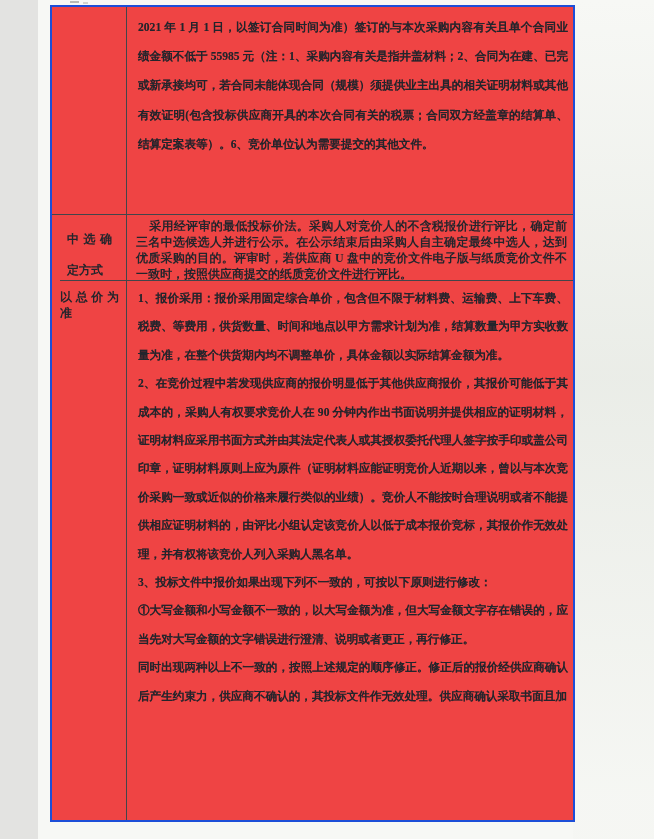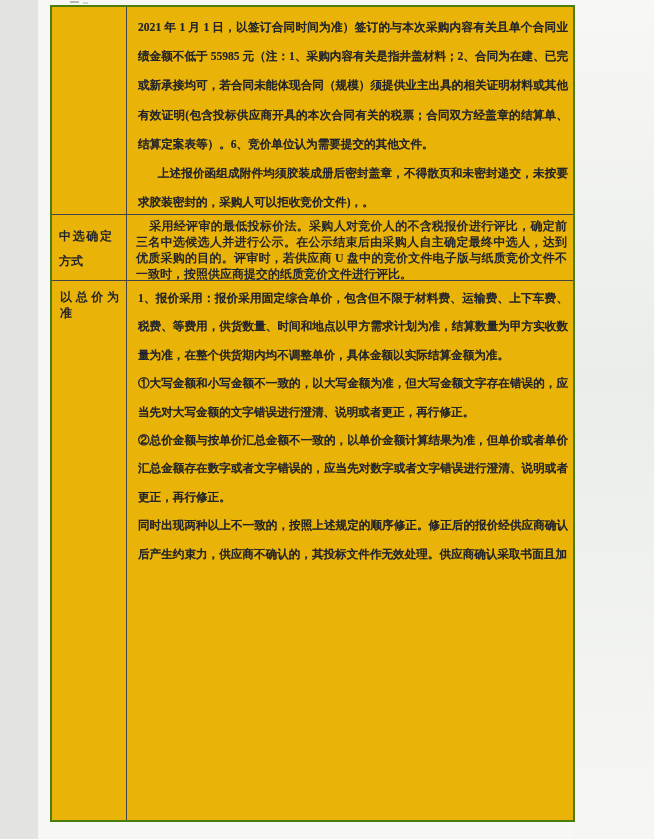--- a/index.html
+++ b/index.html
@@ -18,22 +18,22 @@
     position:absolute;left:573px;top:0;width:81px;height:839px;
     background:linear-gradient(180deg, rgba(236,238,233,0) 0%, rgba(230,233,227,.75) 45%, rgba(236,238,233,.15) 95%);
     pointer-events:none;
   }
   .artifact{
     position:absolute;background:#b9bab6;
   }
   .doc-table{
     position:absolute;left:50px;top:5px;width:525px;height:817px;
     box-sizing:border-box;
-    border:2px solid #4d7c0f;
-    background:#eab308;
+    border:2px solid #1d4ed8;
+    background:#ef4444;
     display:grid;
     grid-template-columns:75px 1fr;
     grid-template-rows:208px 66px 1fr;
     color:#23252c;
   }
   .cell{
     box-sizing:border-box;
     overflow:hidden;
   }
   .label-cell{
@@ -43,21 +43,21 @@
     text-align:justify;
     letter-spacing:0;
   }
   .content-cell{
     text-align:justify;
   }
   .rb{border-bottom:1.5px solid #43454a;}
   
   .r1c{padding:6px 5px 0 11px;font-size:11.6px;line-height:29.2px;font-weight:600;text-shadow:0 0 .5px rgba(20,22,30,.4);}
   
-  .r2l{padding:9px 14px 0 7px;line-height:25px;}
+  .r2l{padding:9px 14px 0 7px;line-height:31px;margin-left:8px;}
   .r2c{padding:3px 6px 0 9px;font-size:12px;line-height:16px;font-weight:700;}
   
   .r3l{padding:8px 7px 0 8px;line-height:16px;}
   .r3c{padding:4px 5px 16px 11px;font-size:11.6px;line-height:28.4px;font-weight:600;text-shadow:0 0 .5px rgba(20,22,30,.4);}
   p.para{margin:0;padding:0;}
   p.indent-2{text-indent:1.7em;}
   p.indent-1{text-indent:1.1em;}
 </style>
 </head>
 <body>
@@ -65,29 +65,29 @@
 <div class="paper"></div>
 <div class="right-shade"></div>
 <div class="artifact" style="left:70px;top:1px;width:9px;height:2px;"></div>
 <div class="artifact" style="left:83px;top:2px;width:5px;height:2px;opacity:.6;"></div>
 
 <div class="doc-table">
 
   <div class="cell label-cell rb"></div>
   <div class="cell content-cell rb r1c">
     <p class="para">2021 年 1 月 1 日，以签订合同时间为准）签订的与本次采购内容有关且单个合同业绩金额不低于 55985 元（注：1、采购内容有关是指井盖材料；2、合同为在建、已完或新承接均可，若合同未能体现合同（规模）须提供业主出具的相关证明材料或其他有效证明(包含投标供应商开具的本次合同有关的税票；合同双方经盖章的结算单、结算定案表等）。6、竞价单位认为需要提交的其他文件。</p>
-    <p class="para indent-2">上述报价函组成附件均须胶装成册后密封盖章，不得散页和未密封递交，未按要求胶装密封的，采购人可以拒收竞价文件)，。</p>
   </div>
 
   <div class="cell label-cell rb r2l">中选确定方式</div>
   <div class="cell content-cell rb r2c">
     <p class="para indent-1">采用经评审的最低投标价法。采购人对竞价人的不含税报价进行评比，确定前三名中选候选人并进行公示。在公示结束后由采购人自主确定最终中选人，达到优质采购的目的。评审时，若供应商 U 盘中的竞价文件电子版与纸质竞价文件不一致时，按照供应商提交的纸质竞价文件进行评比。</p>
   </div>
 
   <div class="cell label-cell r3l">以总价为准</div>
   <div class="cell content-cell r3c">
     <p class="para">1、报价采用：报价采用固定综合单价，包含但不限于材料费、运输费、上下车费、税费、等费用，供货数量、时间和地点以甲方需求计划为准，结算数量为甲方实收数量为准，在整个供货期内均不调整单价，具体金额以实际结算金额为准。</p>
+    <p class="para">2、在竞价过程中若发现供应商的报价明显低于其他供应商报价，其报价可能低于其成本的，采购人有权要求竞价人在 90 分钟内作出书面说明并提供相应的证明材料，证明材料应采用书面方式并由其法定代表人或其授权委托代理人签字按手印或盖公司印章，证明材料原则上应为原件（证明材料应能证明竞价人近期以来，曾以与本次竞价采购一致或近似的价格来履行类似的业绩）。竞价人不能按时合理说明或者不能提供相应证明材料的，由评比小组认定该竞价人以低于成本报价竞标，其报价作无效处理，并有权将该竞价人列入采购人黑名单。</p>
+    <p class="para">3、投标文件中报价如果出现下列不一致的，可按以下原则进行修改：</p>
     <p class="para">①大写金额和小写金额不一致的，以大写金额为准，但大写金额文字存在错误的，应当先对大写金额的文字错误进行澄清、说明或者更正，再行修正。</p>
-    <p class="para">②总价金额与按单价汇总金额不一致的，以单价金额计算结果为准，但单价或者单价汇总金额存在数字或者文字错误的，应当先对数字或者文字错误进行澄清、说明或者更正，再行修正。</p>
     <p class="para">同时出现两种以上不一致的，按照上述规定的顺序修正。修正后的报价经供应商确认后产生约束力，供应商不确认的，其投标文件作无效处理。供应商确认采取书面且加</p>
   </div>
 
 </div>
 
 </body></html>

